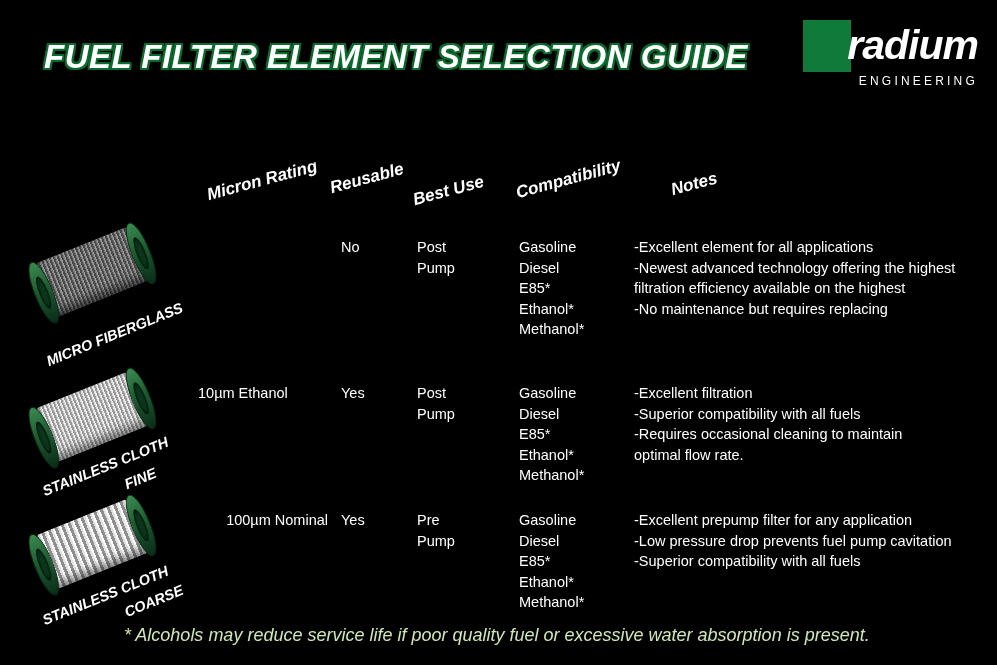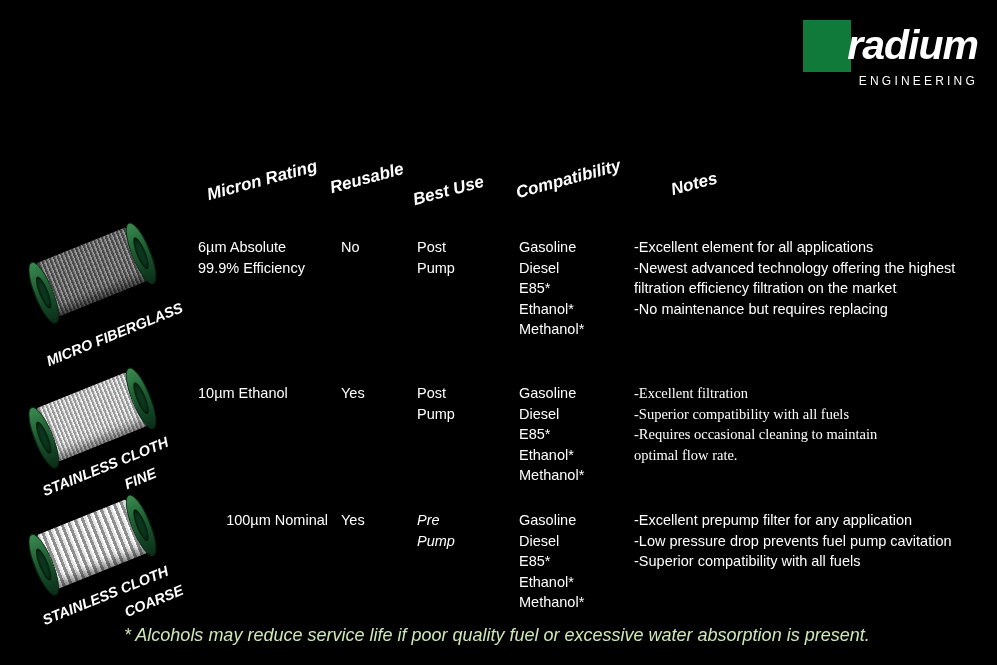--- a/index.html
+++ b/index.html
@@ -203,20 +203,21 @@
     line-height: 18px;
     color: #cfe8b5;
   }
   .footnote .l2 { color: #d8e9be; }
 </style>
 </head>
 <body>
 
 <div class="page">
 
+  <div class="title">FUEL FILTER ELEMENT SELECTION GUIDE</div>
 
   <div class="logo">
     <div class="logo-square"></div>
     <div class="logo-word">radium</div>
     <div class="logo-sub">ENGINEERING</div>
   </div>
 
   <div class="col-head" style="left:210px; top:185px;">Micron Rating</div>
   <div class="col-head" style="left:333px; top:178px;">Reusable</div>
   <div class="col-head" style="left:416px; top:190px;">Best Use</div>
@@ -229,33 +230,31 @@
       <div class="cap left">
           <div class="cap-inner"></div>
         </div>
       <div class="cap right">
           <div class="cap-inner"></div>
         </div>
     </div>
   </div>
   <div class="prod-label" style="left:50px; top:353px;">MICRO FIBERGLASS</div>
 
-  <div class="cell" style="left:198px; top:237px; width:130px;">6µm Absolute
-99.9% Efficiency</div>
   <div class="cell" style="left:341px; top:237px; width:70px;">No</div>
   <div class="cell" style="left:417px; top:237px; width:90px;">Post
 Pump</div>
   <div class="cell" style="left:519px; top:237px; width:110px;">Gasoline
 Diesel
 E85*
 Ethanol*
 Methanol*</div>
   <div class="cell notes" style="left:634px; top:237px; width:360px;">-Excellent element for all applications
 -Newest advanced technology offering the highest
- filtration efficiency filtration on the market
+ filtration efficiency available on the highest
 -No maintenance but requires replacing</div>
 
   <div class="product" style="left:6px; top:370px;">
     <div class="filter-body">
       <div class="filter-mesh"></div>
       <div class="cap left">
           <div class="cap-inner"></div>
         </div>
       <div class="cap right">
           <div class="cap-inner"></div>
@@ -267,42 +266,42 @@
 
   <div class="cell" style="left:198px; top:383px; width:130px;">10µm Ethanol</div>
   <div class="cell" style="left:341px; top:383px; width:70px;">Yes</div>
   <div class="cell" style="left:417px; top:383px; width:90px;">Post
 Pump</div>
   <div class="cell" style="left:519px; top:383px; width:110px;">Gasoline
 Diesel
 E85*
 Ethanol*
 Methanol*</div>
-  <div class="cell notes" style="left:634px; top:383px; width:360px;font-family:Liberation Serif, serif;">-Excellent filtration
+  <div class="cell notes" style="left:634px; top:383px; width:360px;">-Excellent filtration
 -Superior compatibility with all fuels
 -Requires occasional cleaning to maintain
  optimal flow rate.</div>
 
   <div class="product" style="left:6px; top:497px;">
     <div class="filter-body">
       <div class="filter-mesh coarse"></div>
       <div class="cap left">
           <div class="cap-inner"></div>
         </div>
       <div class="cap right">
           <div class="cap-inner"></div>
         </div>
     </div>
   </div>
   <div class="prod-label" style="left:46px; top:612px;">STAINLESS CLOTH</div>
   <div class="prod-label" style="left:128px; top:604px;">COARSE</div>
 
   <div class="cell" style="left:198px; top:510px; width:130px;text-align:right;">100µm Nominal</div>
   <div class="cell" style="left:341px; top:510px; width:70px;">Yes</div>
-  <div class="cell" style="left:417px; top:510px; width:90px;font-style:italic;">Pre
+  <div class="cell" style="left:417px; top:510px; width:90px;">Pre
 Pump</div>
   <div class="cell" style="left:519px; top:510px; width:110px;">Gasoline
 Diesel
 E85*
 Ethanol*
 Methanol*</div>
   <div class="cell notes" style="left:634px; top:510px; width:360px;">-Excellent prepump filter for any application
 -Low pressure drop prevents fuel pump cavitation
 -Superior compatibility with all fuels</div>
 

